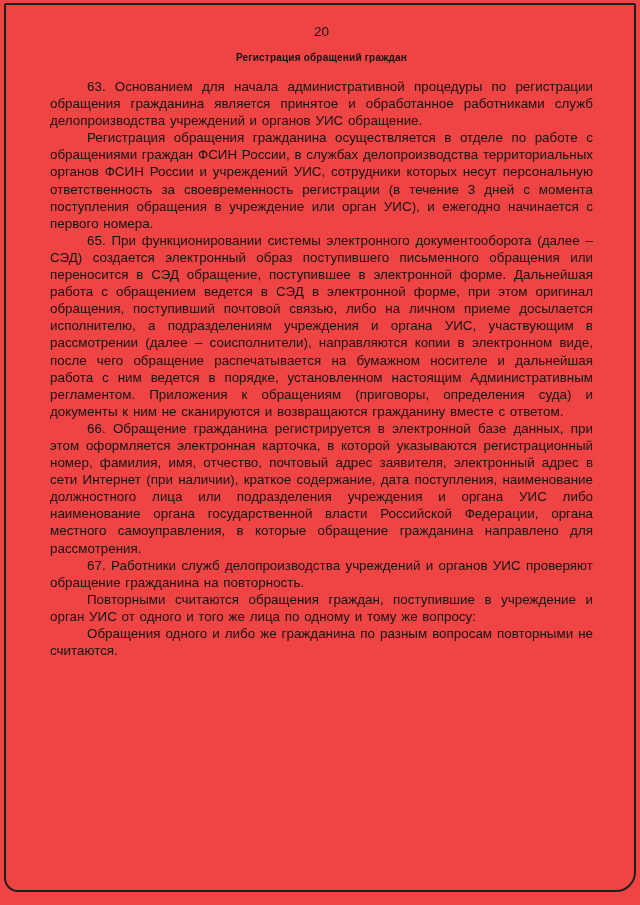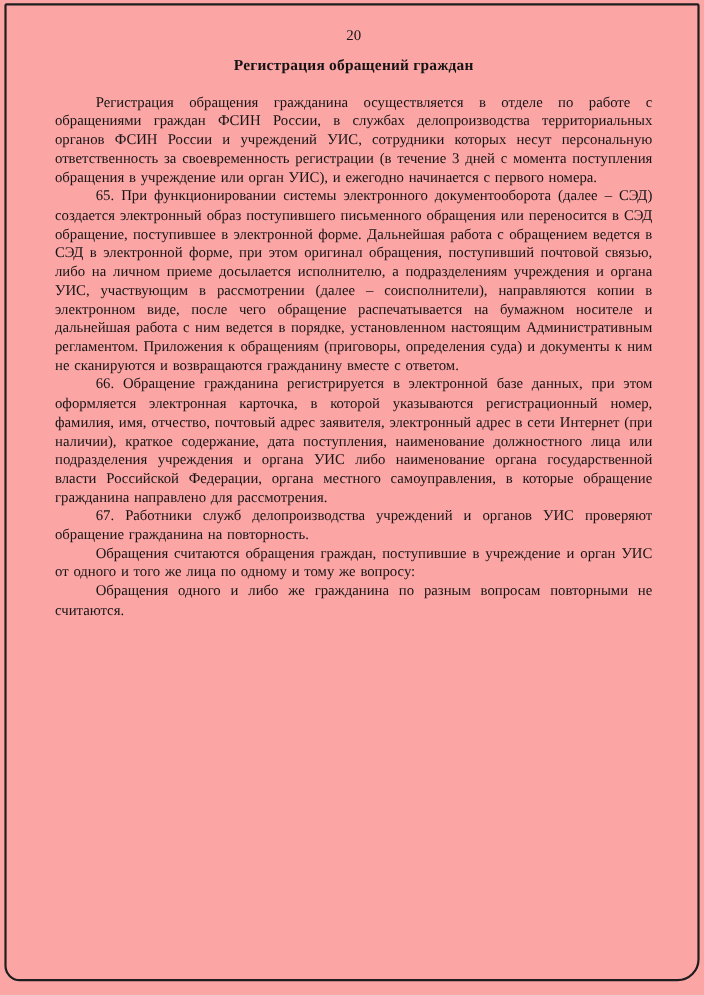--- a/index.html
+++ b/index.html
@@ -1,21 +1,21 @@
 <!DOCTYPE html>
 <html><head>
 <meta charset="utf-8">
 <style>
   html, body { margin: 0; padding: 0; background: #e8e8e8; }
   .page {
     position: relative;
     width: 640px;
     height: 905px;
-    background: #fca5a5;
-    font-family: Liberation Serif, serif;
+    background: #ef4444;
+    font-family: Liberation Sans, sans-serif;
     color: #141414;
     overflow: hidden;
     margin: 0 auto;
   }
   .frame {
     position: absolute;
     left: 4px;
     top: 3px;
     right: 4px;
     bottom: 13px;
@@ -29,21 +29,21 @@
     right: 47px;
     top: 24px;
   }
   .page-number {
     text-align: center;
     font-size: 13.5px;
     margin: 0 0 13px 0;
   }
   .doc-title {
     text-align: center;
-    font-size: 14px;
+    font-size: 10px;
     font-weight: bold;
     margin: 0 0 15px 0;
     letter-spacing: 0.2px;
   }
   .body-text p {
     margin: 0;
     font-size: 13.4px;
     line-height: 17.1px;
     text-align: justify;
     text-indent: 37px;
@@ -52,21 +52,22 @@
 </style>
 </head>
 <body>
 
 <div class="page">
   <div class="frame"></div>
   <div class="content">
     <div class="page-number">20</div>
     <div class="doc-title">Регистрация обращений граждан</div>
     <div class="body-text">
+      <p>63. Основанием для начала административной процедуры по регистрации обращения гражданина является принятое и обработанное работниками служб делопроизводства учреждений и органов УИС обращение.</p>
       <p>Регистрация обращения гражданина осуществляется в отделе по работе с обращениями граждан ФСИН России, в службах делопроизводства территориальных органов ФСИН России и учреждений УИС, сотрудники которых несут персональную ответственность за своевременность  регистрации (в течение 3 дней с момента поступления обращения в учреждение или орган УИС), и ежегодно начинается с первого номера.</p>
       <p>65. При функционировании системы электронного документооборота (далее – СЭД) создается электронный образ поступившего письменного обращения или переносится в СЭД обращение, поступившее в электронной форме. Дальнейшая работа с обращением ведется в СЭД в электронной форме, при этом оригинал обращения, поступивший почтовой связью, либо на личном приеме досылается исполнителю, а подразделениям учреждения и органа УИС, участвующим в рассмотрении (далее – соисполнители), направляются копии в электронном виде, после чего обращение распечатывается на бумажном носителе и дальнейшая работа с ним ведется в порядке, установленном настоящим Административным регламентом. Приложения к обращениям (приговоры, определения суда) и документы к ним не сканируются и возвращаются гражданину вместе с ответом.</p>
       <p>66. Обращение гражданина регистрируется в электронной базе данных, при этом оформляется электронная карточка, в которой указываются регистрационный номер, фамилия, имя, отчество, почтовый адрес заявителя, электронный адрес в сети Интернет (при наличии), краткое содержание, дата поступления, наименование должностного лица или подразделения учреждения и органа УИС либо наименование органа государственной власти Российской Федерации, органа местного самоуправления, в которые обращение гражданина направлено для рассмотрения.</p>
       <p>67. Работники служб делопроизводства учреждений и органов УИС проверяют обращение гражданина на повторность.</p>
-      <p>Обращения считаются обращения граждан, поступившие в учреждение и орган УИС от одного и того же лица по одному и тому же вопросу:</p>
+      <p>Повторными считаются обращения граждан, поступившие в учреждение и орган УИС от одного и того же лица по одному и тому же вопросу:</p>
       <p>Обращения одного и либо же гражданина по разным вопросам  повторными не считаются.</p>
     </div>
   </div>
 </div>
 
 </body></html>

